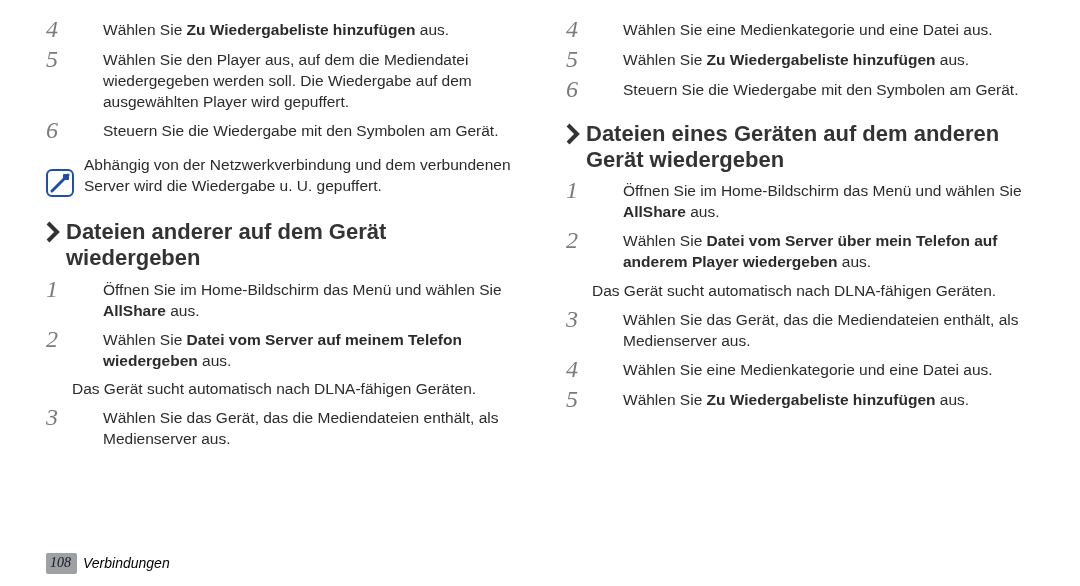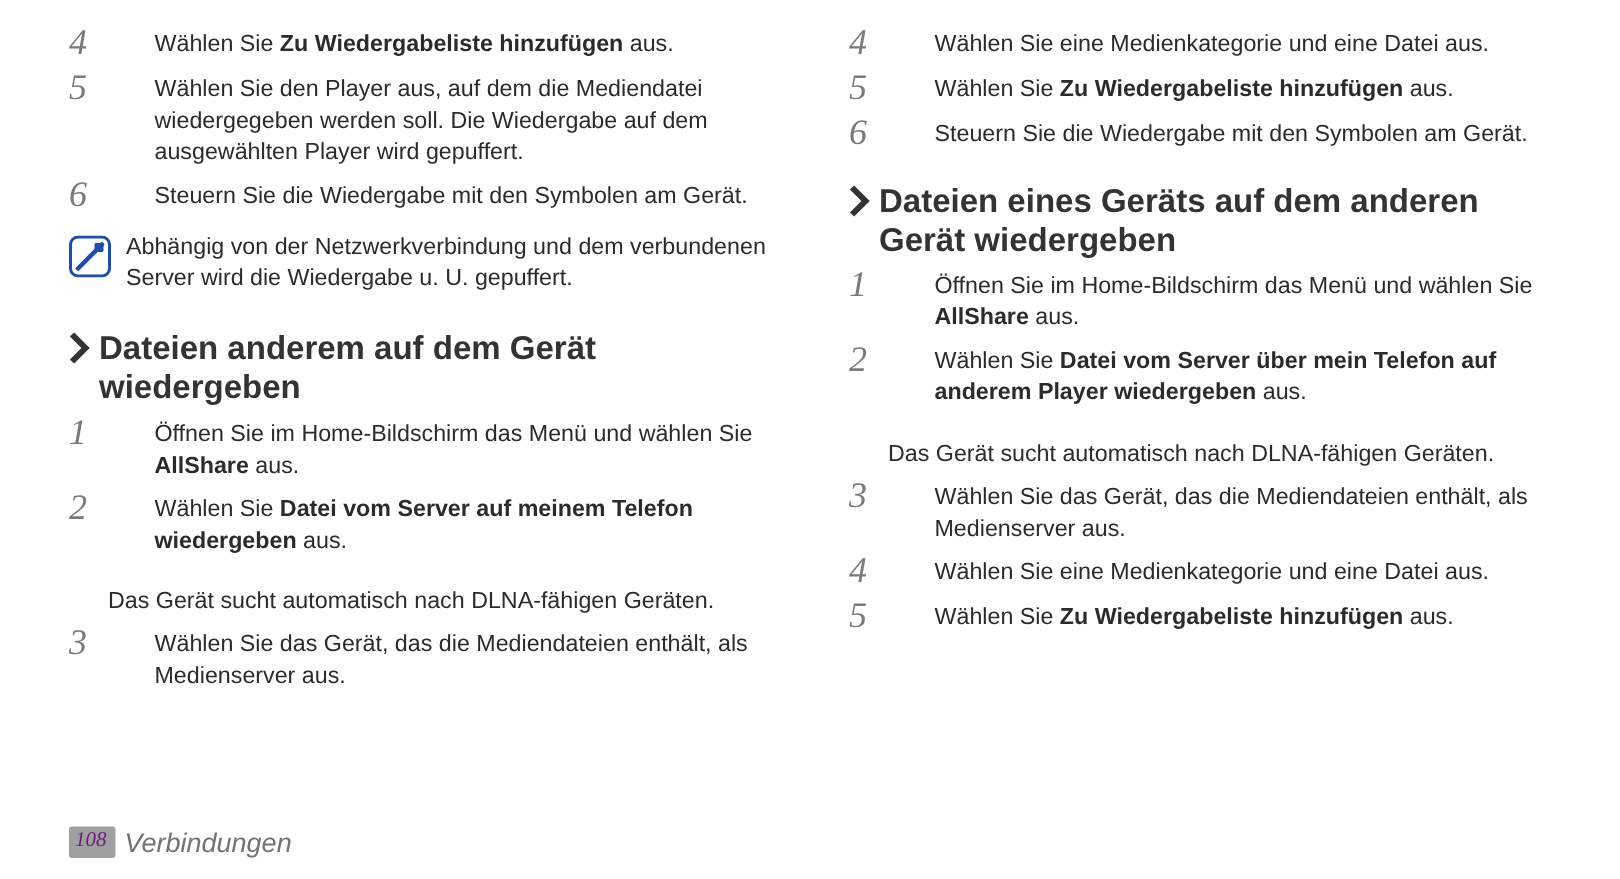--- a/index.html
+++ b/index.html
@@ -46,21 +46,21 @@
     margin-top: -1px;
   }
   .step-body {
     flex: 1;
     padding-top: 2px;
     margin-left: 31px;
   }
   .bold { font-weight: 700; }
   .note {
     display: flex;
-    align-items: flex-start;
+    align-items: flex-end;
     margin: 6px 0 10px 0;
   }
   .note-icon {
     width: 28px;
     height: 28px;
     flex-shrink: 0;
     margin-right: 10px;
     margin-top: 2px;
   }
   .note-icon svg { display: block; }
@@ -79,36 +79,36 @@
     flex-shrink: 0;
   }
   .chev svg { display: block; }
   .footer {
     display: flex;
     align-items: center;
     margin-top: 8px;
   }
   .pgnum {
     background: #9ea0a2;
-    color: #701a75;
+    color: #0f172a;
     font-style: italic;
     font-family: Georgia, serif;
     font-size: 14px;
     padding: 1px 6px 1px 4px;
     border-radius: 2px;
     margin-right: 6px;
   }
   .fsection {
     font-style: italic;
-    color: #737373;
-    font-size: 18px;
+    color: #000000;
+    font-size: 14px;
   }
   .sub {
     margin-left: 26px;
-    margin-top: 14px;
+    margin-top: 2px;
     margin-bottom: 6px;
   }
 </style>
 </head>
 <body>
 
 <div class="page">
   <div class="columns">
 
     <div class="col">
@@ -140,21 +140,21 @@
         </div>
         <div>Abhängig von der Netzwerkverbindung und dem verbundenen Server wird die Wiedergabe u. U. gepuffert.</div>
       </div>
 
       <div class="section-h">
         <span class="chev">
           <svg width="14" height="22">
               <path d="M2 2 L11 11 L2 20" fill="none" stroke="#333" stroke-width="4"></path>
             </svg>
         </span>
-        <span>Dateien anderem auf dem Gerät wiedergeben</span>
+        <span>Dateien anderer auf dem Gerät wiedergeben</span>
       </div>
 
       <div class="step">
         <div class="num">1</div>
         <div class="step-body">
           <span>Öffnen Sie im Home-Bildschirm das Menü und wählen Sie </span><span class="bold">AllShare</span><span> aus.</span>
         </div>
       </div>
 
       <div class="step">
@@ -190,21 +190,21 @@
         <div class="num">6</div>
         <div class="step-body">Steuern Sie die Wiedergabe mit den Symbolen am Gerät.</div>
       </div>
 
       <div class="section-h">
         <span class="chev">
           <svg width="14" height="22">
               <path d="M2 2 L11 11 L2 20" fill="none" stroke="#333" stroke-width="4"></path>
             </svg>
         </span>
-        <span>Dateien eines Geräts auf dem anderen Gerät wiedergeben</span>
+        <span>Dateien eines Geräten auf dem anderen Gerät wiedergeben</span>
       </div>
 
       <div class="step">
         <div class="num">1</div>
         <div class="step-body">
           <span>Öffnen Sie im Home-Bildschirm das Menü und wählen Sie </span><span class="bold">AllShare</span><span> aus.</span>
         </div>
       </div>
 
       <div class="step">

